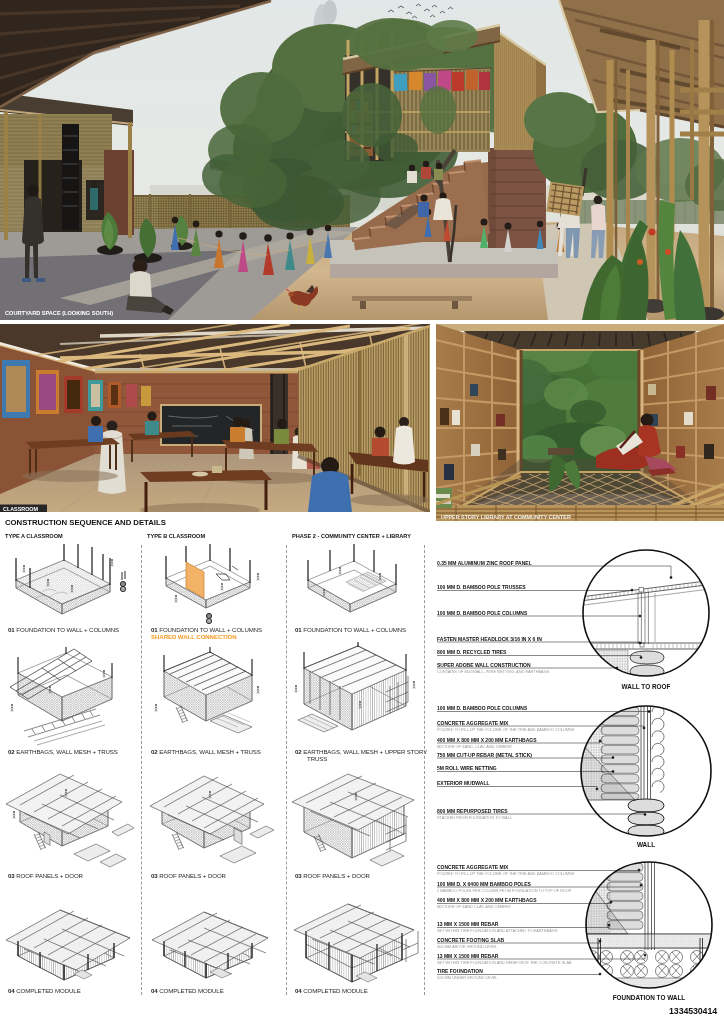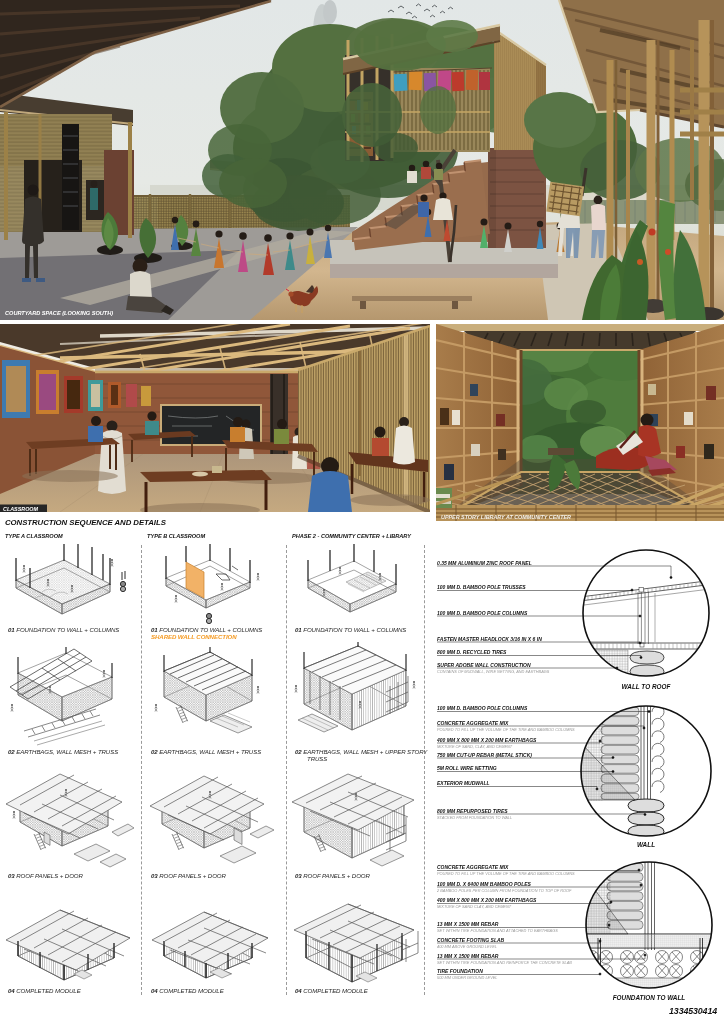--- a/index.html
+++ b/index.html
@@ -1,17 +1,17 @@
 <!DOCTYPE html>
 <html><head>
 <meta charset="utf-8">
 <style>
 html,body{margin:0;padding:0;background:#fff;}
 #page{position:relative;width:724px;height:1024px;background:#ffffff;overflow:hidden;
-  font-family:"Liberation Sans",sans-serif;font-style:italic;}
+  font-family:"Liberation Sans",sans-serif;}
 .abs{position:absolute;}
 .hdr{font-weight:bold;color:#111;}
 .steplab{font-size:6.1px;color:#2a2a2a;letter-spacing:-0.08px;}
 .steplab b{color:#222;}
 .dashv{border-left:1px dashed #9a9a9a;width:0;}
 </style>
 </head>
 <body>
 <div id="page">
 

